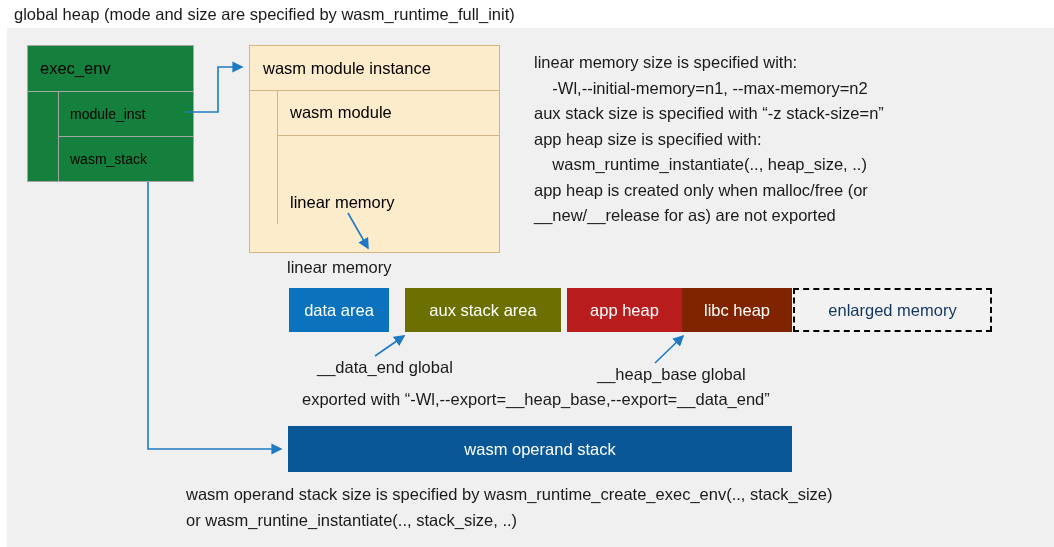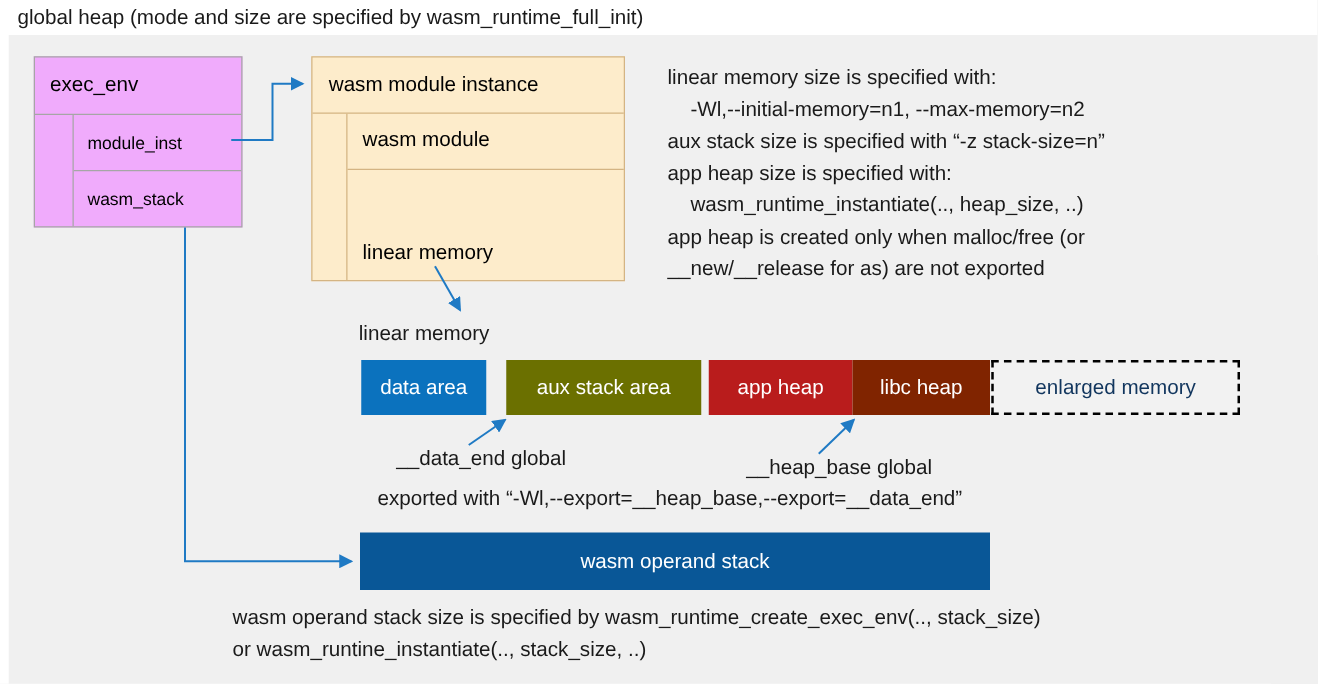--- a/index.html
+++ b/index.html
@@ -24,40 +24,40 @@
   .canvas-bg{
     position:absolute;left:7px;top:28px;
     width:1047px;height:519px;
     background:#f0f0f0;
   }
 
   
   .box{position:absolute;box-sizing:border-box;}
 
   .exec-env{left:27px;top:45px;width:167px;height:137px;
-    border:1px solid #a6a6a6;background:#f0abfc;}
+    border:1px solid #a6a6a6;background:#15803d;}
   .exec-env .hdr{
     position:absolute;left:0;top:0;width:165px;height:46px;
     border-bottom:1px solid #a6a6a6;
     display:flex;align-items:center;padding-left:12px;
     font-size:16.5px;box-sizing:border-box;
   }
   .exec-env .gutter{
     position:absolute;left:0;top:46px;width:31px;height:89px;
     border-right:1px solid #a6a6a6;box-sizing:border-box;
   }
   .exec-env .row{
     position:absolute;left:31px;width:134px;height:44.5px;
     display:flex;align-items:center;padding-left:11px;
     font-size:14px;box-sizing:border-box;
   }
   .exec-env .row.r1{top:46px;border-bottom:1px solid #a6a6a6;}
   .exec-env .row.r2{top:90.5px;}
 
-  .wmi{left:249px;top:45px;width:251px;height:180px;
+  .wmi{left:249px;top:45px;width:251px;height:208px;
     border:1px solid #d4b483;background:#fdeccb;}
   .wmi .hdr{
     position:absolute;left:0;top:0;width:249px;height:45px;
     border-bottom:1px solid #d4b483;
     display:flex;align-items:center;padding-left:13px;
     font-size:16.5px;box-sizing:border-box;
   }
   .wmi .gutter{
     position:absolute;left:0;top:45px;width:28px;height:133px;
     border-right:1px solid #d4b483;box-sizing:border-box;

